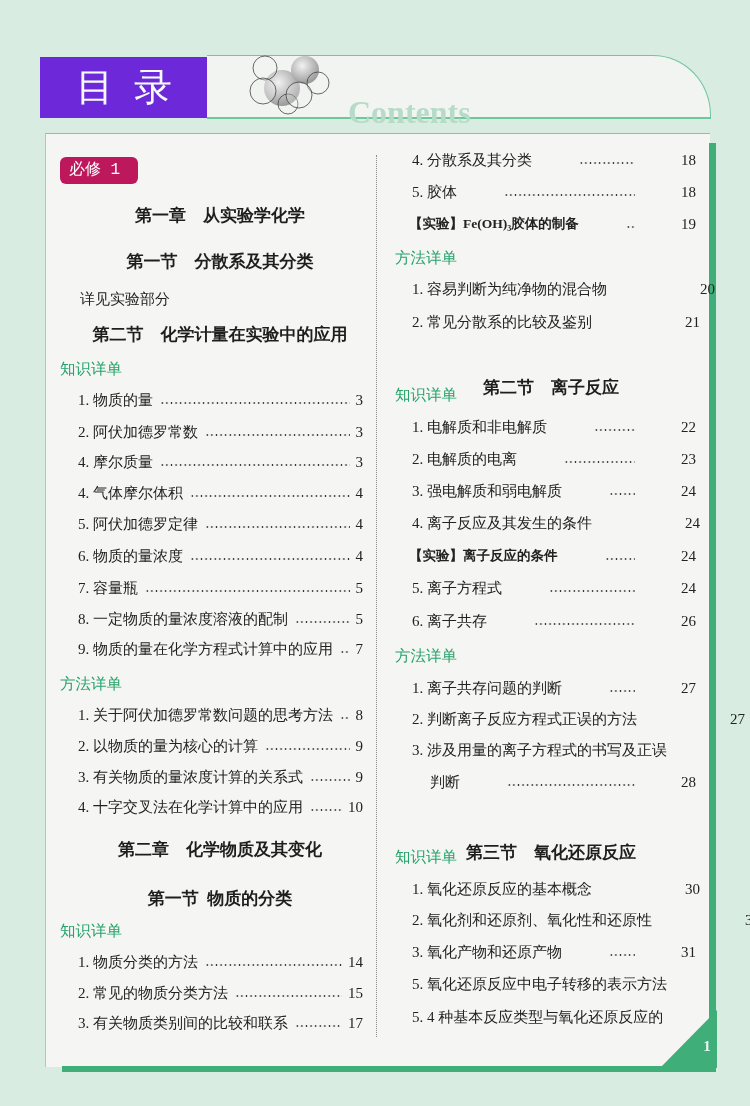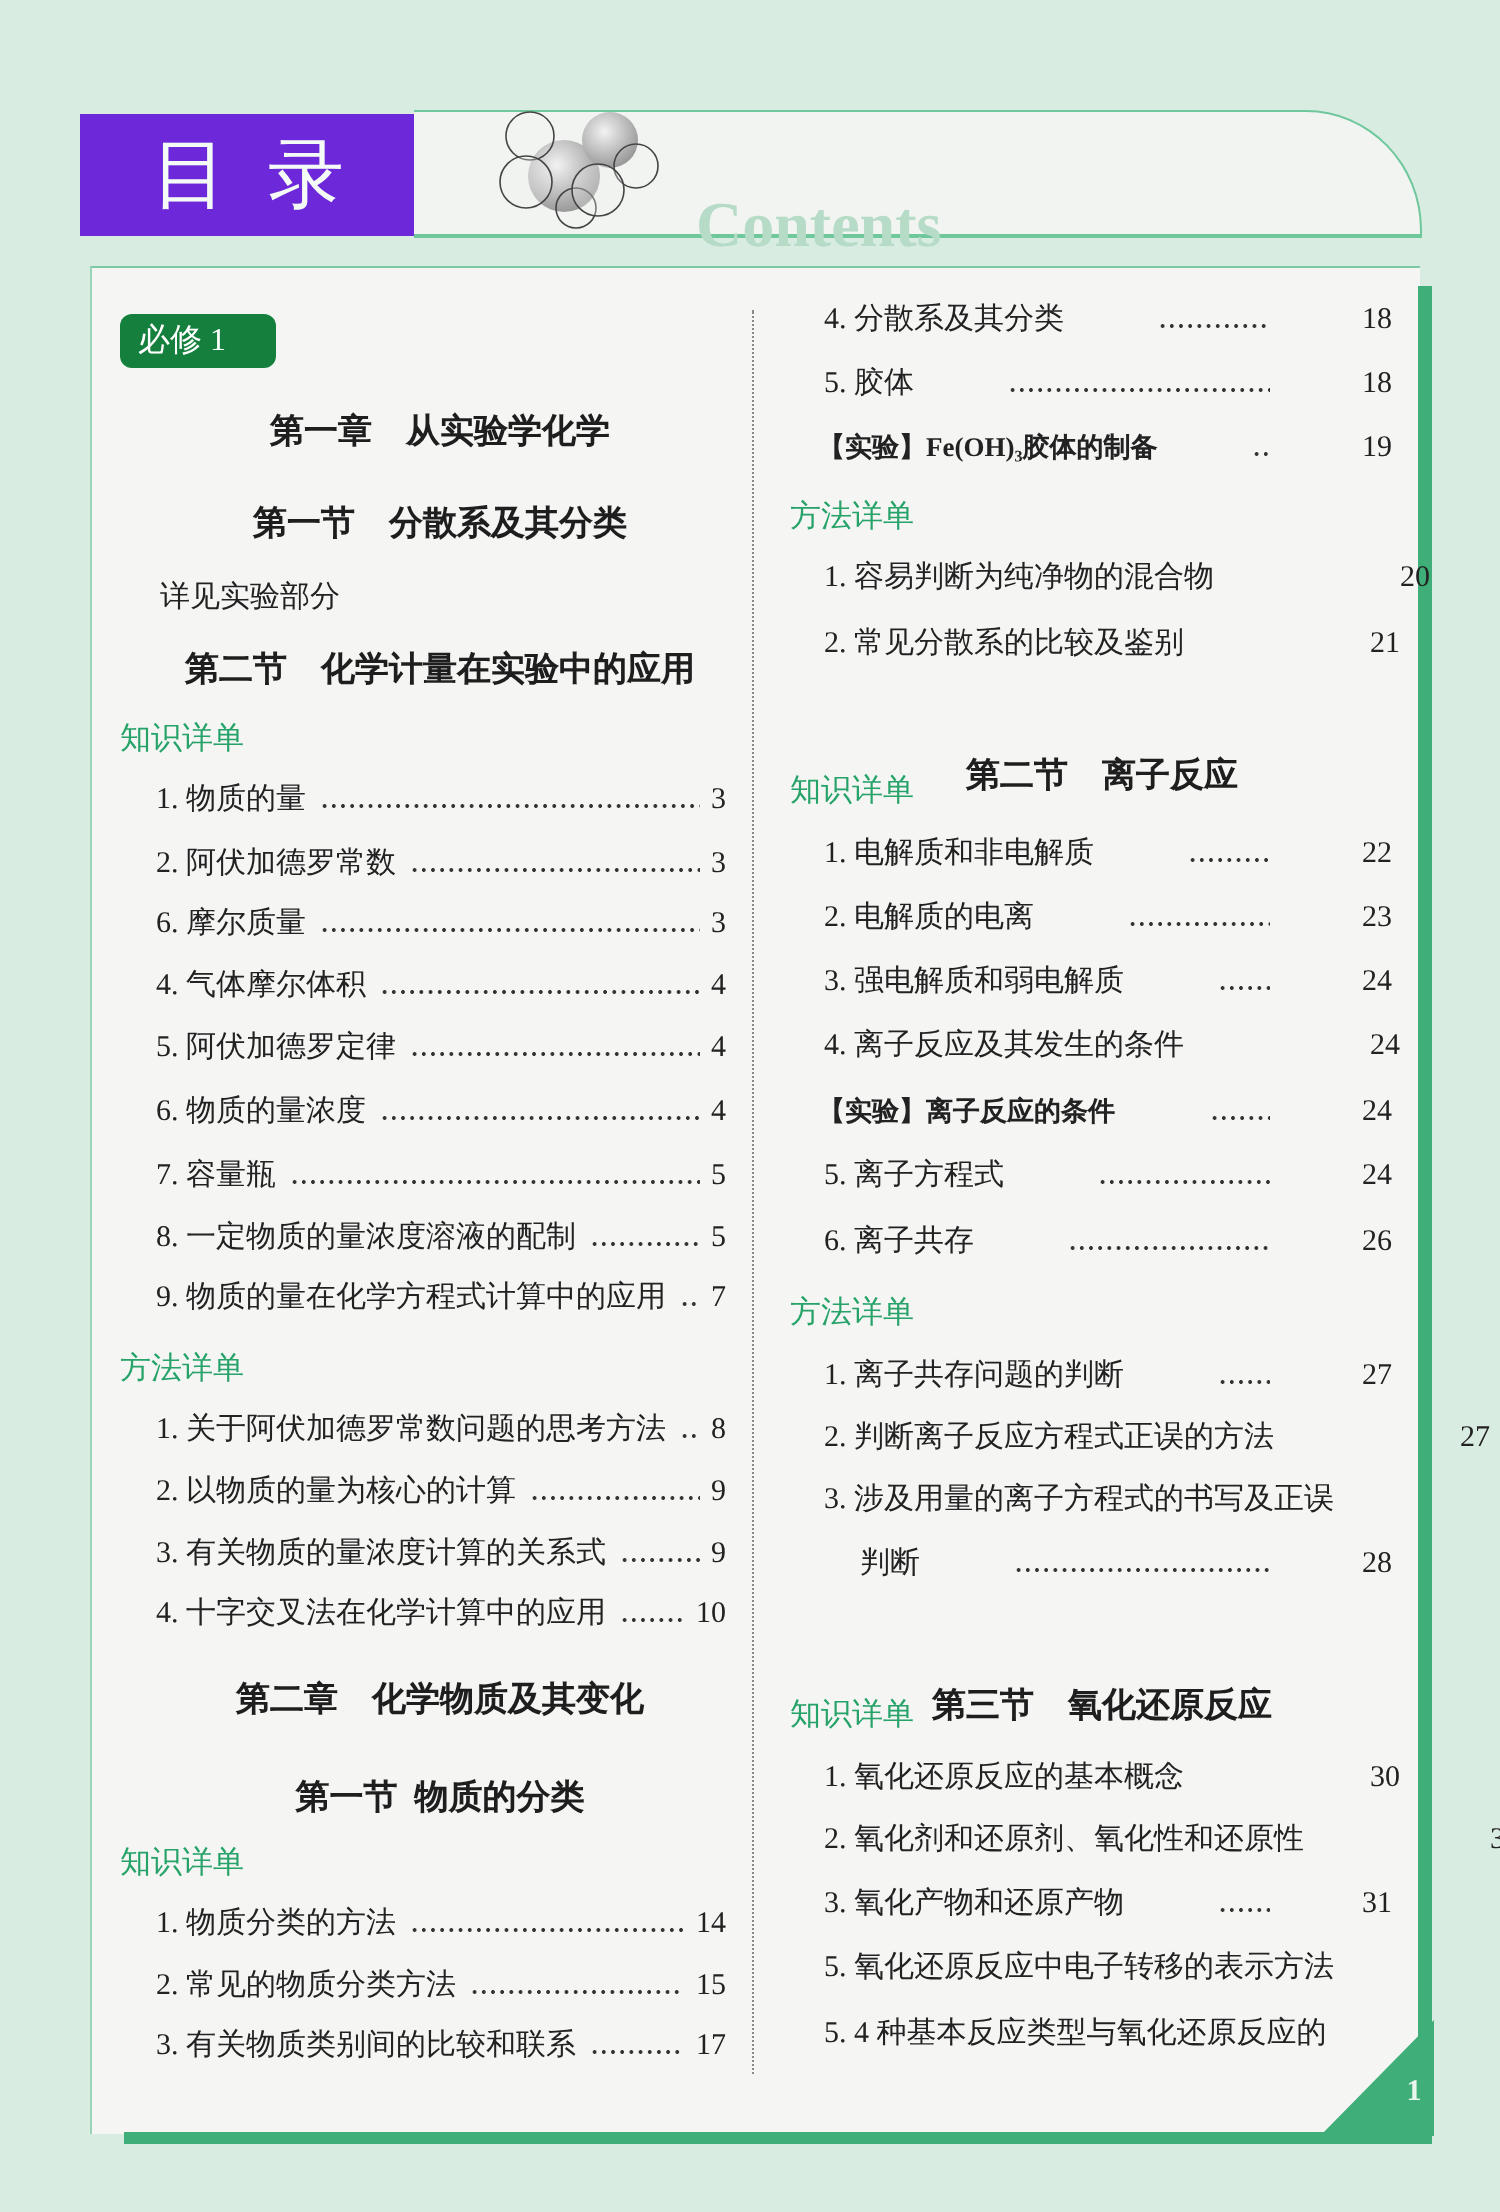--- a/index.html
+++ b/index.html
@@ -12,21 +12,21 @@
   .molecule{left:240px;top:54px;width:100px;height:66px;}
   .contents-text{left:348px;top:80px;font-family:"Liberation Serif",serif;font-weight:bold;font-size:32px;color:#b6dbc7;line-height:40px;margin-top:12px;}
   
   .panel{left:45px;top:133px;width:664px;height:933px;background:#f5f6f4;border-top:1px solid #7ccaa3;border-left:1px solid #9ad3b6;}
   .right-bar{left:709px;top:143px;width:7px;height:929px;background:#3fae79;}
   .bottom-bar{left:62px;top:1066px;width:654px;height:6px;background:#3fae79;}
   .corner{left:660px;top:1010px;width:57px;height:58px;}
   .page-num{left:700px;top:1038px;width:14px;font-family:"Liberation Serif",serif;font-weight:bold;font-size:15px;color:#eaf7ef;text-align:center;}
   .divider{left:376px;top:155px;width:0;height:882px;border-left:1px dotted #8a8a8a;}
   
-  .badge{left:60px;top:157px;width:78px;height:27px;background:#15803d;border-radius:6px;color:#fff;font-family:Liberation Serif, serif;font-size:16px;line-height:27px;text-indent:9px;}
+  .badge{left:60px;top:157px;width:78px;height:27px;background:#be185d;border-radius:6px;color:#fff;font-family:Liberation Mono, monospace;font-size:16px;line-height:27px;text-indent:9px;}
   
   .chapter{height:22px;line-height:22px;text-align:center;font-weight:bold;font-size:17px;color:#1e1e1e;white-space:pre;}
   .lchap{left:60px;width:320px;}
   .rchap{left:396px;width:310px;margin-top:32px;}
   .sechead{height:20px;line-height:20px;font-family:"DejaVu Sans","Liberation Sans",sans-serif;font-size:15.5px;color:#27a36a;}
   .lsec{left:60px;}
   .rsec{left:395px;}
   .plain{left:80px;height:20px;line-height:20px;font-size:15px;}
   
   .row{display:flex;align-items:center;height:20px;line-height:20px;font-size:15px;white-space:nowrap;}
@@ -85,21 +85,21 @@
     <span class="lbl">1. 物质的量</span>
     <span class="dots"></span>
     <span class="pg">3</span>
   </div>
 <div class="abs row lrow" style="top:422px">
     <span class="lbl">2. 阿伏加德罗常数</span>
     <span class="dots"></span>
     <span class="pg">3</span>
   </div>
 <div class="abs row lrow" style="top:452px">
-    <span class="lbl">6. 摩尔质量</span>
+    <span class="lbl">4. 摩尔质量</span>
     <span class="dots"></span>
     <span class="pg">3</span>
   </div>
 <div class="abs row lrow" style="top:483px">
     <span class="lbl">4. 气体摩尔体积</span>
     <span class="dots"></span>
     <span class="pg">4</span>
   </div>
 <div class="abs row lrow" style="top:514px">
     <span class="lbl">5. 阿伏加德罗定律</span>

